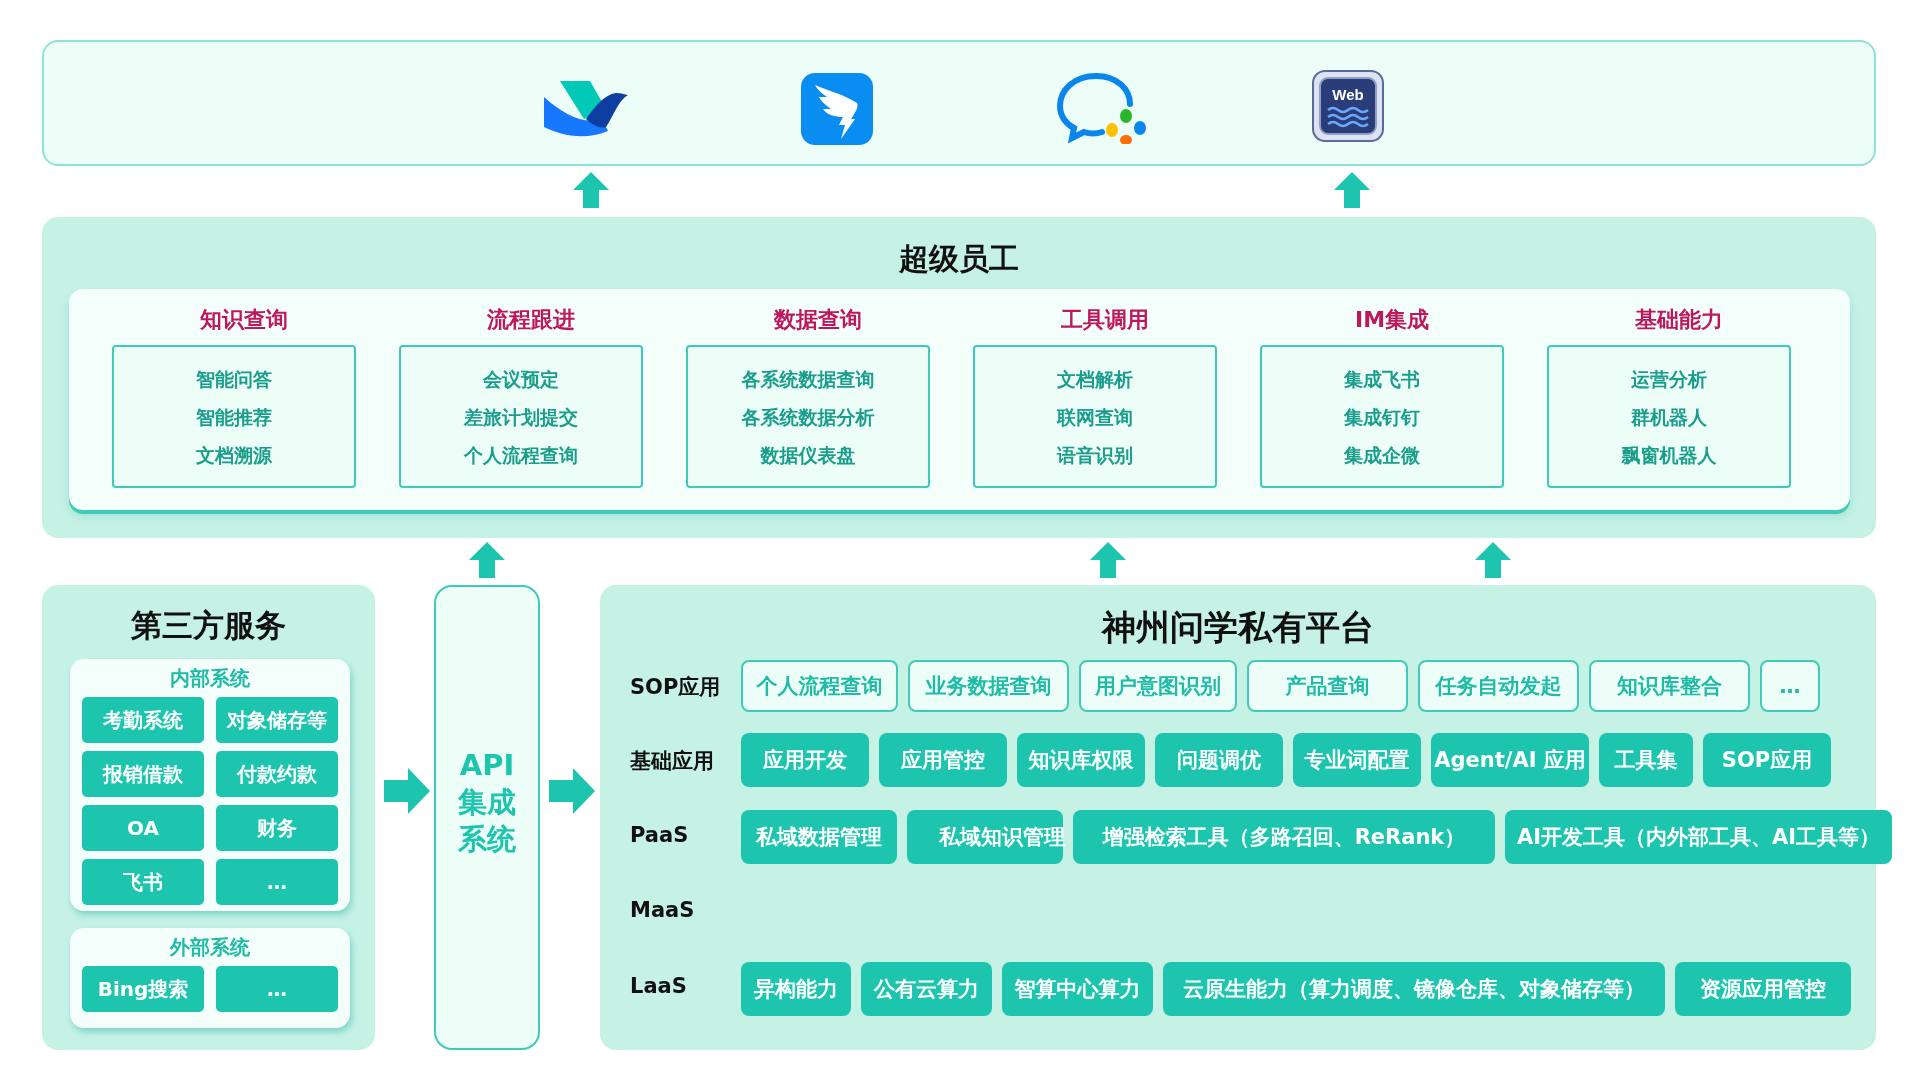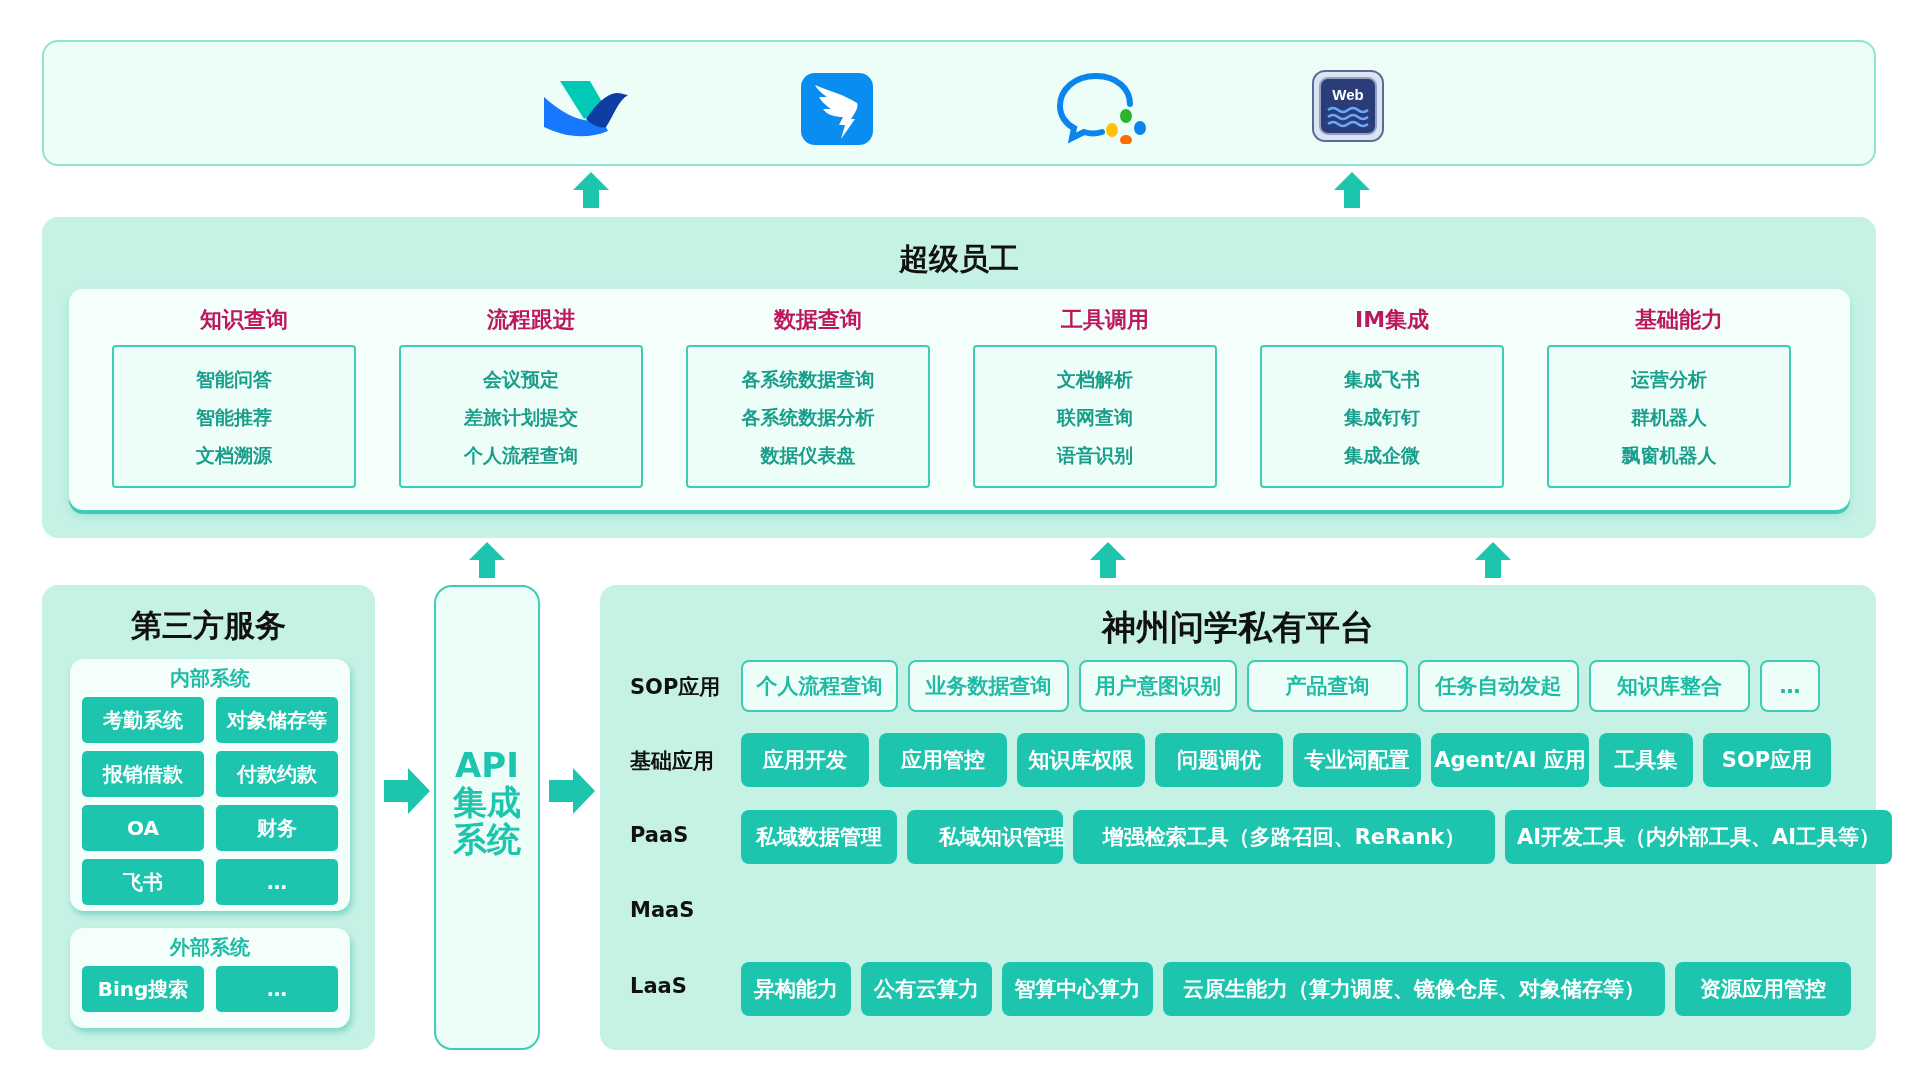--- a/index.html
+++ b/index.html
@@ -29,21 +29,21 @@
   
   .third { left: 42px; top: 585px; width: 333px; height: 465px; background: #c6f2e6; border-radius: 16px; }
   .third .section-title { top: 20px; font-size: 31px; }
   .sub-panel { position: absolute; left: 28px; width: 280px; background: #f4fffc; border-radius: 14px; box-shadow: 2px 4px 6px rgba(40,180,160,0.45); padding-left: 36px; }
   .sub-title { position: absolute; top: 6px; left: 0; right: 0; text-align: center; color: #1fbba5; font-size: 20px; font-weight: bold; }
   .sys-grid { position: absolute; left: 12px; top: 38px; width: 257px; display: grid; grid-template-columns: 122px 122px; gap: 8px 12px; }
   .sys-chip { height: 46px; background: #1dc5ae; color: #ffffff; border-radius: 5px; font-size: 20px; font-weight: bold; display: flex; align-items: center; justify-content: center; }
 
   
   .api { left: 434px; top: 585px; width: 106px; height: 465px; background: #edfdf8; border: 2px solid #3fcbb6; border-radius: 18px; }
-  .api-text { position: absolute; top: 160px; left: 0; right: 0; text-align: center; color: #1dc5ae; font-size: 34px; font-weight: bold; line-height: 37px; }
+  .api-text { position: absolute; top: 160px; left: 0; right: 0; text-align: center; color: #1dc5ae; font-size: 29px; font-weight: bold; line-height: 37px; }
 
   
   .platform { left: 600px; top: 585px; width: 1276px; height: 465px; background: #c6f2e6; border-radius: 16px; }
   .platform .section-title { top: 20px; font-size: 34px; }
   .row-label { position: absolute; left: 30px; font-size: 21px; font-weight: bold; color: #111; width: 110px; }
   .row { position: absolute; left: 141px; display: flex; gap: 10px; }
   .chip { height: 54px; border-radius: 8px; font-size: 21px; font-weight: bold; display: flex; align-items: center; justify-content: center; padding: 0 10px; white-space: nowrap; }
   .chip.solid { background: #1dc5ae; color: #ffffff; }
   .chip.outline { background: #edfdf8; color: #1fbba5; border: 2px solid #3fcbb6; height: 52px; }
 </style>

